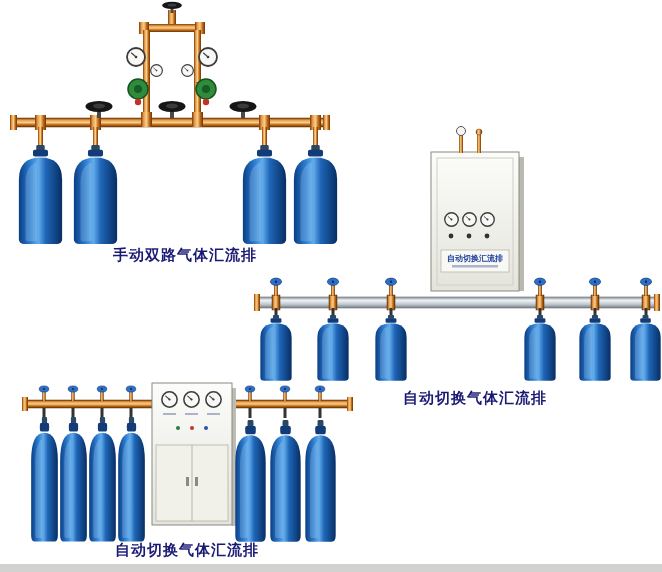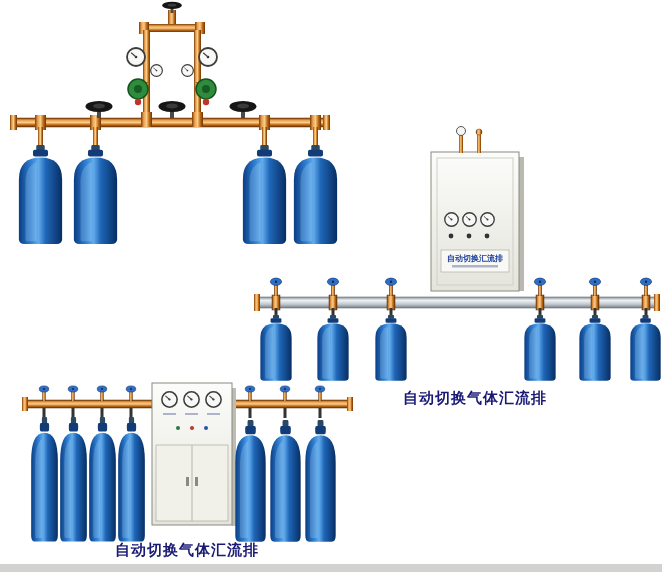--- a/index.html
+++ b/index.html
@@ -249,18 +249,19 @@
       <use href="#bottle" x="117" y="417" width="29" height="127"></use>
       <use href="#bottle" x="234" y="420" width="33" height="124"></use>
       <use href="#bottle" x="269" y="420" width="33" height="124"></use>
       <use href="#bottle" x="304" y="420" width="33" height="124"></use>
     </g>
   </g>
 
   <rect x="0" y="564" width="662" height="8" fill="#d2d2d0"></rect>
 </svg>
 
+<div class="caption" style="left:90px; top:246px; width:190px;">手动双路气体汇流排</div>
 
 <div class="caption" style="left:395px; top:389px; width:160px;">自动切换气体汇流排</div>
 
 <div class="caption" style="left:103px; top:541px; width:168px;">自动切换气体汇流排</div>
 
 </div>
 
 </body></html>

